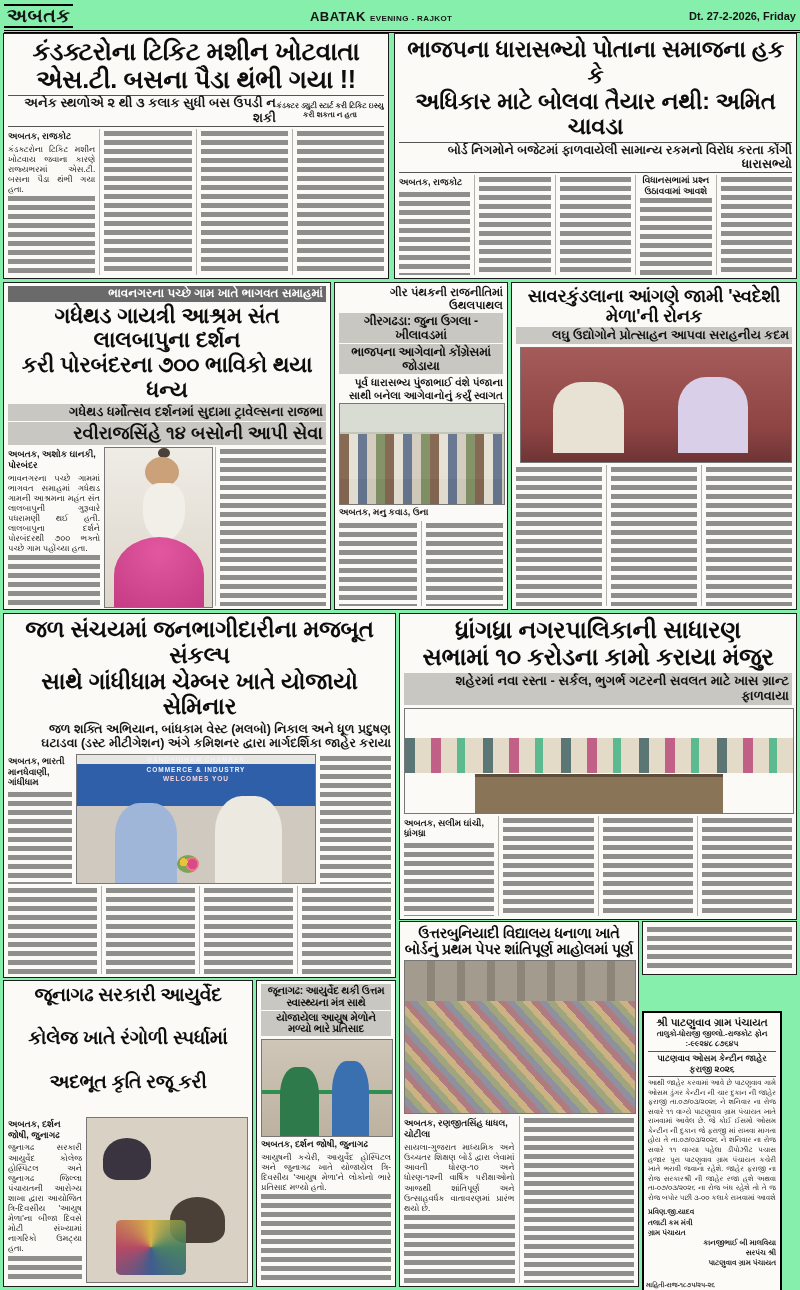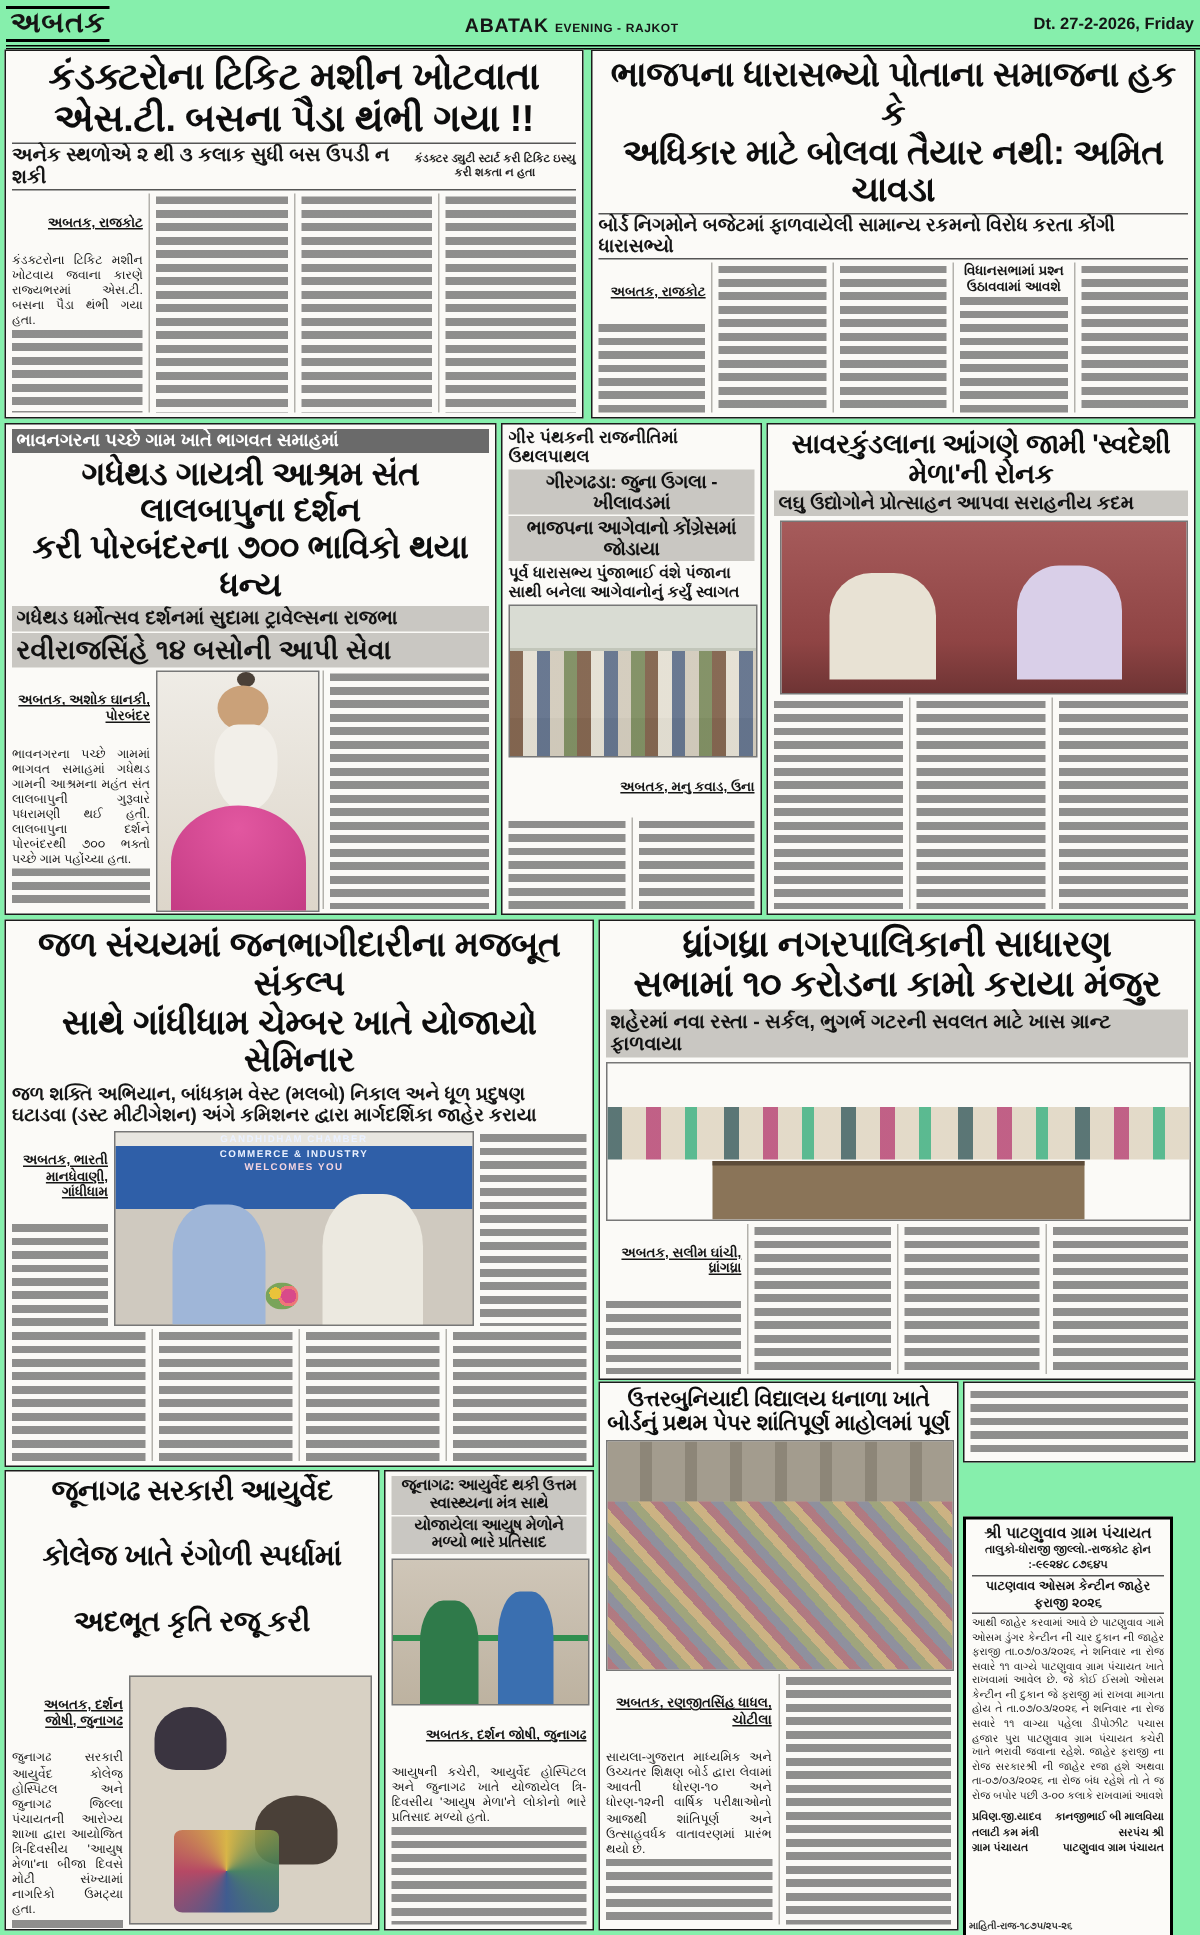--- a/index.html
+++ b/index.html
@@ -11,24 +11,24 @@
   .ed-center{flex:1;text-align:center;font-weight:800;font-size:13px;letter-spacing:.5px;}
   .ed-sub{font-size:8px;font-weight:700;letter-spacing:.4px;}
   .dateline{font-size:11px;font-weight:600;margin-right:6px;}
   .pagenum{width:22px;height:22px;background:#111;color:#fff;font-weight:800;font-size:15px;display:flex;align-items:center;justify-content:center;}
   
   .box{position:absolute;border:1.5px solid #1c1c1c;background:#fbfaf7;overflow:hidden;padding:3px 4px;box-sizing:border-box;display:flex;flex-direction:column;}
   .hl{font-weight:800;text-align:center;line-height:1.12;letter-spacing:-.3px;color:#0d0d0d;}
   .hl-xl{font-size:25px;}
   .hl-lg{font-size:22px;}
   .hl-md{font-size:19px;}
-  .sub{font-weight:700;text-align:left;line-height:1.15;}
+  .sub{font-weight:700;text-align:right;line-height:1.15;}
   .graybar{background:#c9c7c2;color:#111;padding:1px 3px;}
   .darkbar{background:#6a6a6a;color:#fff;padding:1px 3px;}
-  .byline{font-weight:800;font-size:9px;text-align:right;line-height:1.2;margin:14px 0;text-decoration:underline;}
+  .byline{font-weight:800;font-size:9px;text-align:left;line-height:1.2;margin:2px 0;}
   .excerpt{font-size:8.3px;line-height:1.22;text-align:justify;}
   .cols{display:flex;flex:1;min-height:0;margin-top:2px;}
   .col{flex:1;min-width:0;display:flex;flex-direction:column;}
   .col+.col{border-left:1px solid #b3b1ac;margin-left:4px;padding-left:4px;}
   .faux{flex:1;min-height:8px;background:repeating-linear-gradient(to bottom,rgba(35,35,35,.5) 0 5.2px,transparent 5.2px 9px);margin-top:2px;}
   
   .photo{position:relative;border:1px solid #777;overflow:hidden;flex-shrink:0;}
   .fig{position:absolute;}
   #ph-sadhu{background:linear-gradient(#efece6,#ddd6ca);}
   #ph-sadhu .head{left:38%;top:6%;width:34px;height:30px;border-radius:50%;background:#caa179;}
@@ -59,21 +59,21 @@
   #ph-rib{background:linear-gradient(#cfc6b8,#bdb2a0);}
   #ph-rib .rb{left:0;top:52%;width:100%;height:4px;background:#2f8f4f;}
   #ph-rib .f1{left:14%;bottom:0;width:30%;height:72%;border-radius:40% 40% 0 0;background:#2f7a4a;}
   #ph-rib .f2{left:54%;bottom:0;width:28%;height:78%;border-radius:40% 40% 0 0;background:#3a6fb0;}
   
   #box-notice{border:2px solid #000;background:#fcfbf8;}
   .nt-title{font-weight:800;font-size:10.5px;text-align:center;}
   .nt-l2{font-weight:700;font-size:7.6px;text-align:center;}
   .nt-l3{font-weight:800;font-size:8.6px;text-align:center;margin:2px 0;border-top:1px solid #555;border-bottom:1px solid #555;padding:1px 0;}
   .nt-body{font-size:7.1px;line-height:1.35;text-align:justify;}
-  .nt-signs{display:flex;justify-content:space-between;font-size:7.3px;font-weight:700;margin-top:4px;line-height:1.4;}
+  .nt-signs{display:flex;justify-content:space-between;font-size:7.3px;font-weight:700;margin-top:4px;line-height:1.4;flex-direction:column;}
   .tiny-foot{position:absolute;left:646px;top:1281px;font-size:6.5px;font-weight:600;color:#333;}
   .sidenote{width:108px;font-size:7.6px;font-weight:700;line-height:1.15;text-align:center;color:#222;}
   .crosshead{font-weight:800;font-size:9px;text-align:center;line-height:1.2;}
 </style>
 </head>
 <body>
 
 <div id="sheet">
 
   <div id="masthead">

